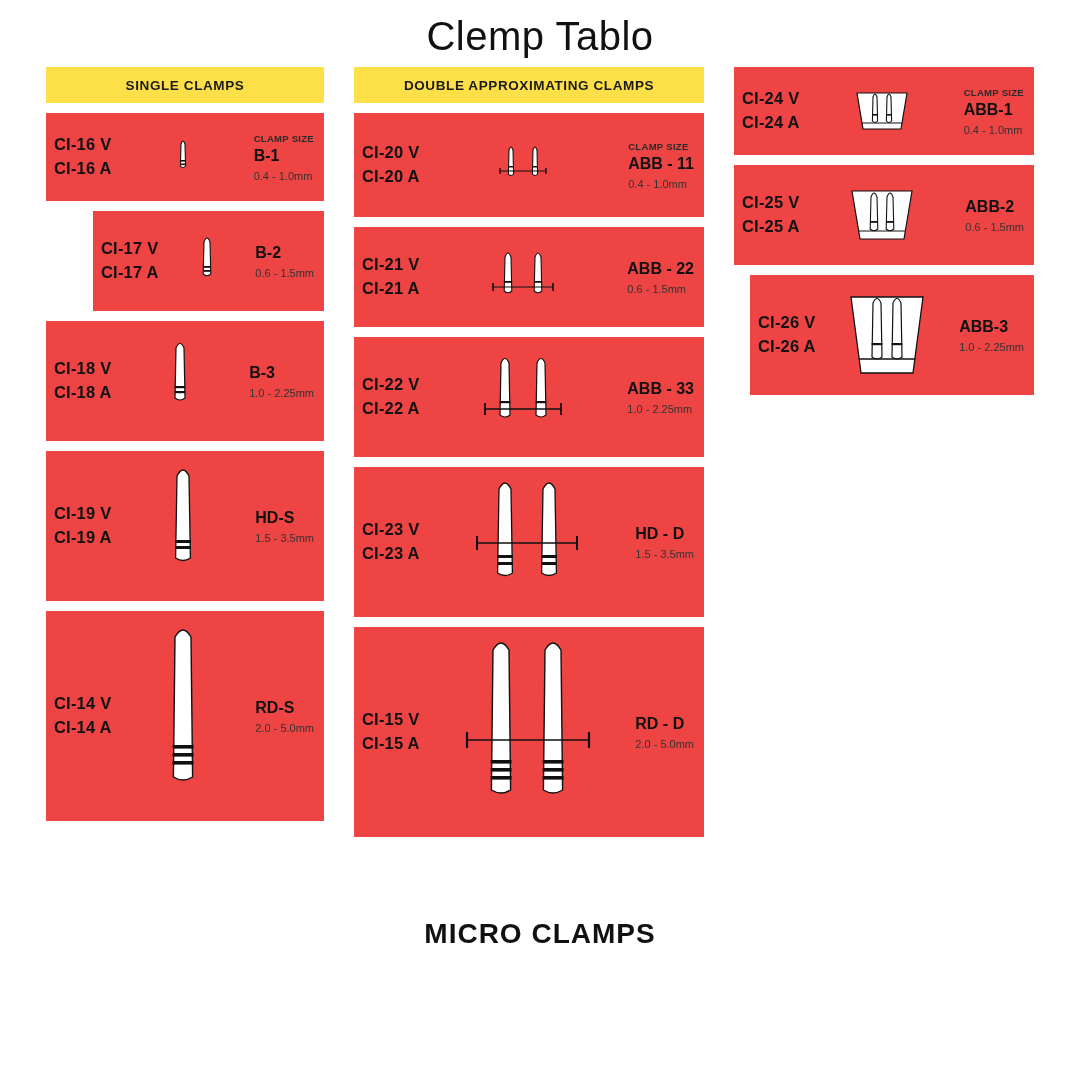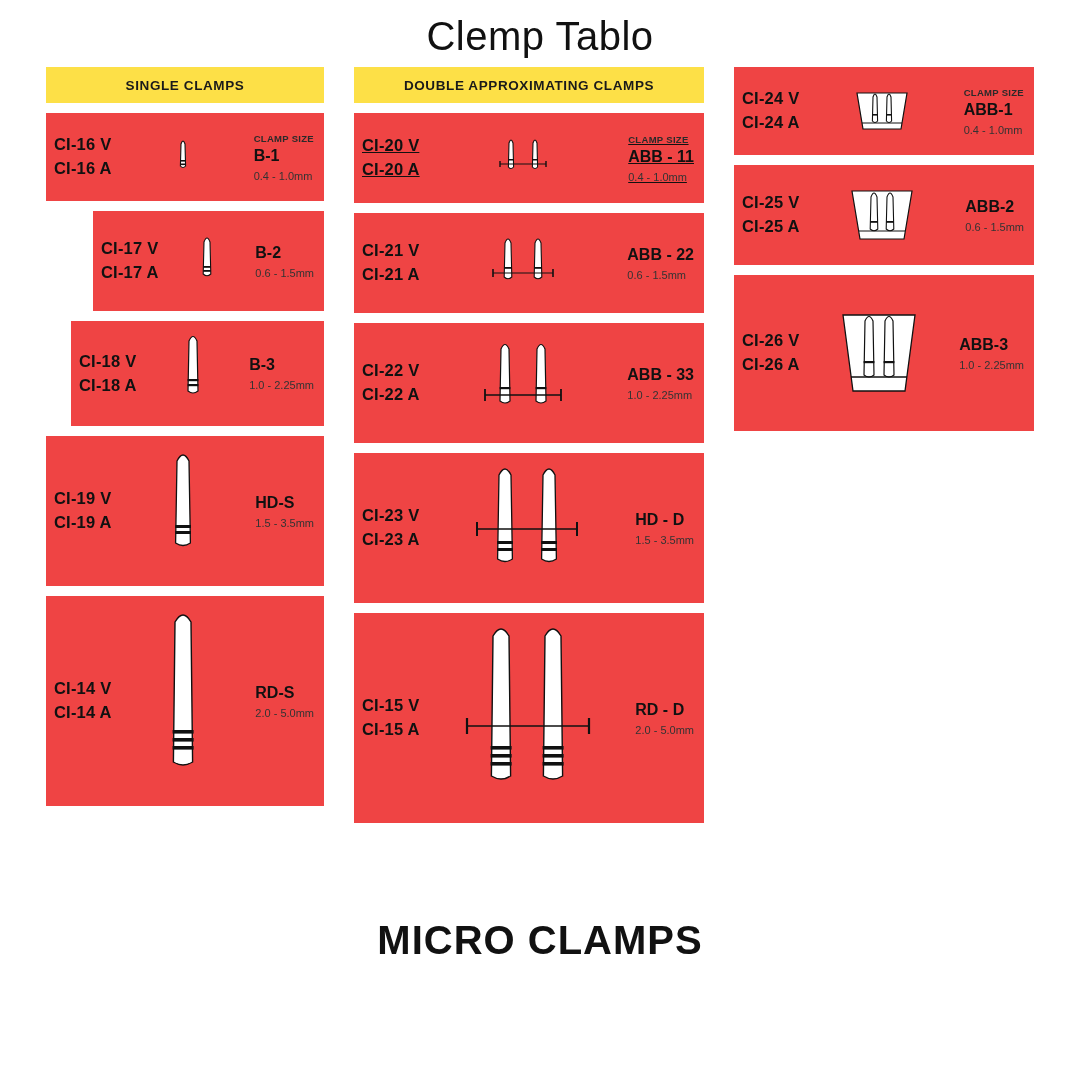--- a/index.html
+++ b/index.html
@@ -94,41 +94,41 @@
     font-size: 11px;
     color: #333;
     white-space: nowrap;
   }
   .footer-title {
     position: absolute;
     left: 0;
     right: 0;
     top: 918px;
     text-align: center;
-    font-size: 40px;
+    font-size: 28px;
     font-weight: bold;
     letter-spacing: 1px;
     font-family: "Liberation Sans", sans-serif;
   }
   
   .c1 .card.h1 { height: 88px; }
   .c1 .card.h2 { height: 100px; margin-left: 47px; }
-  .c1 .card.h3 { height: 105px; margin-left: 25px; }
+  .c1 .card.h3 { height: 120px; }
   .c1 .card.h4 { height: 150px; }
   .c1 .card.h5 { height: 210px; }
 
-  .c2 .card.h1 { height: 90px; text-decoration: underline; }
+  .c2 .card.h1 { height: 104px; }
   .c2 .card.h2 { height: 100px; }
   .c2 .card.h3 { height: 120px; }
   .c2 .card.h4 { height: 150px; }
   .c2 .card.h5 { height: 210px; }
 
   .c3 .card.h1 { height: 88px; }
   .c3 .card.h2 { height: 100px; }
-  .c3 .card.h3 { height: 156px; }
+  .c3 .card.h3 { height: 120px; margin-left: 16px; }
 
   .column.c2 { width: 350px; }
   .column.c3 { width: 300px; }
   .column.c1 { width: 278px; }
 
   .c2 .codes { font-size: 16.5px; }
   .c3 .codes { font-size: 16.5px; }
 </style>
 </head>
 <body>

